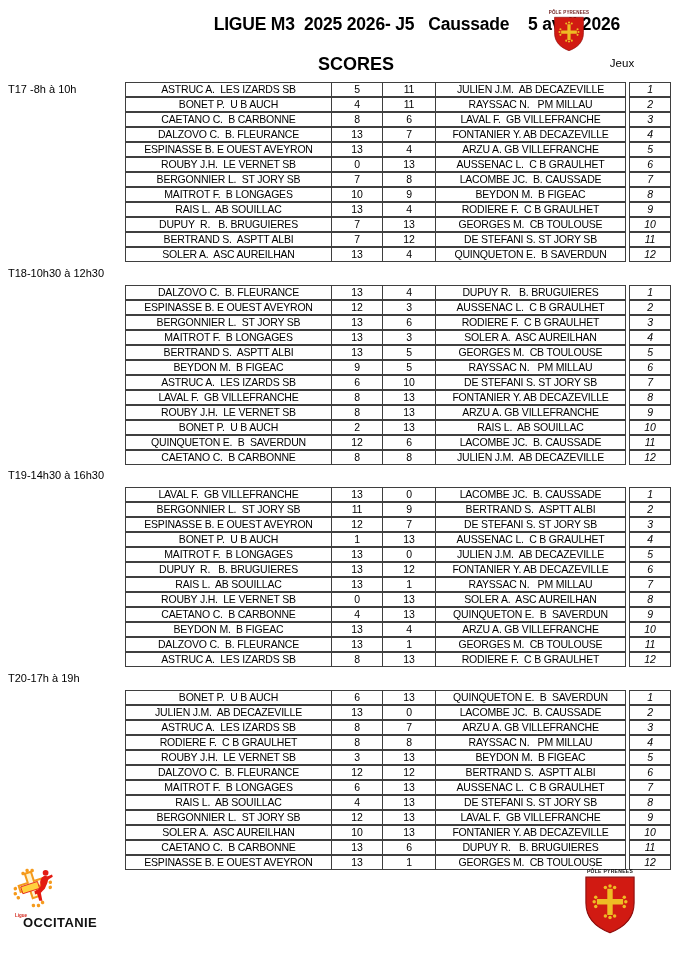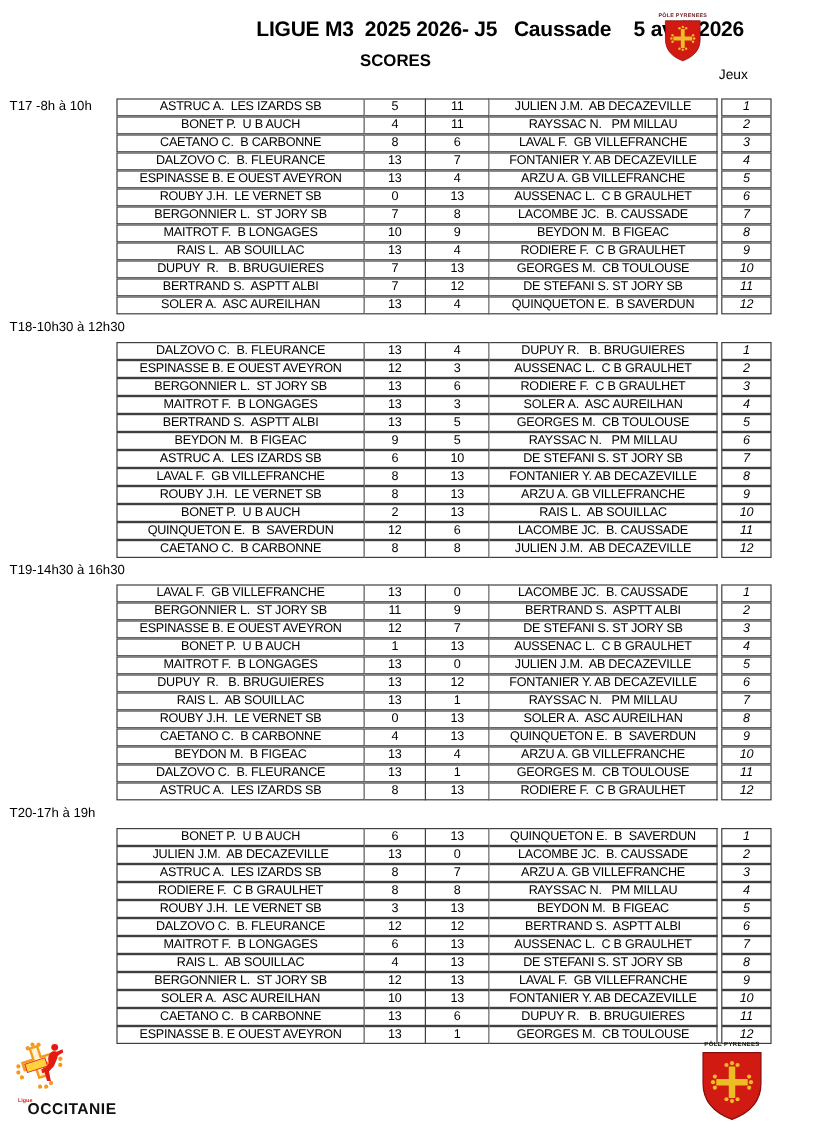--- a/index.html
+++ b/index.html
@@ -7,27 +7,28 @@
     width:697px;height:955px;position:relative;background:#ffffff;
     font-family:"Liberation Sans", sans-serif;color:#000;overflow:hidden;
   }
   .abs{position:absolute;}
   .page-title{
     top:14px;left:60px;width:560px;text-align:right;
     font-size:17.5px;font-weight:bold;white-space:pre;letter-spacing:-0.2px;
   }
   .top-logo{top:10px;left:546px;width:46px;text-align:center;}
   .top-logo .lbl{font-size:4.5px;font-weight:bold;color:#6d1a1a;letter-spacing:.2px;margin-bottom:1px;}
-  .scores-label{top:42px;left:300px;width:112px;text-align:left;font-size:14px;font-weight:bold;}
-  .jeux-label{top:57px;left:599px;width:46px;text-align:left;font-size:11.5px;}
+  .scores-label{top:54px;left:300px;width:112px;text-align:center;font-size:18px;font-weight:bold;}
+  .jeux-label{top:57px;left:599px;width:46px;text-align:center;font-size:11.5px;}
   .time-label{left:8px;font-size:11px;line-height:14px;white-space:pre;}
   .rows-holder{left:97px;width:560px;}
   .row{
     display:grid;grid-template-columns:207px 51px 53px 190px 3px 42px;
     height:15px;
+    margin-left:28px;
   }
   .c,.jeux{
     box-sizing:border-box;height:15px;line-height:13px;text-align:center;
     border:1px solid #3f3f3f;font-size:10.5px;white-space:pre;overflow:hidden;
     letter-spacing:-0.2px;background:#fff;
   }
   .c + .c{border-left:none;}
   .spacer{background:transparent;}
   .jeux{font-style:italic;font-size:10.5px;}
   .footer-left{top:867px;left:12px;width:120px;}

